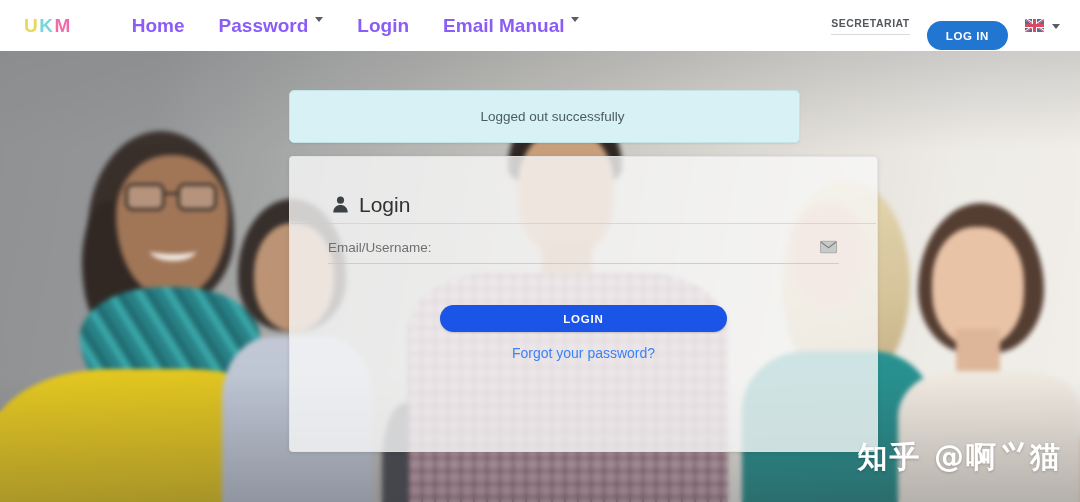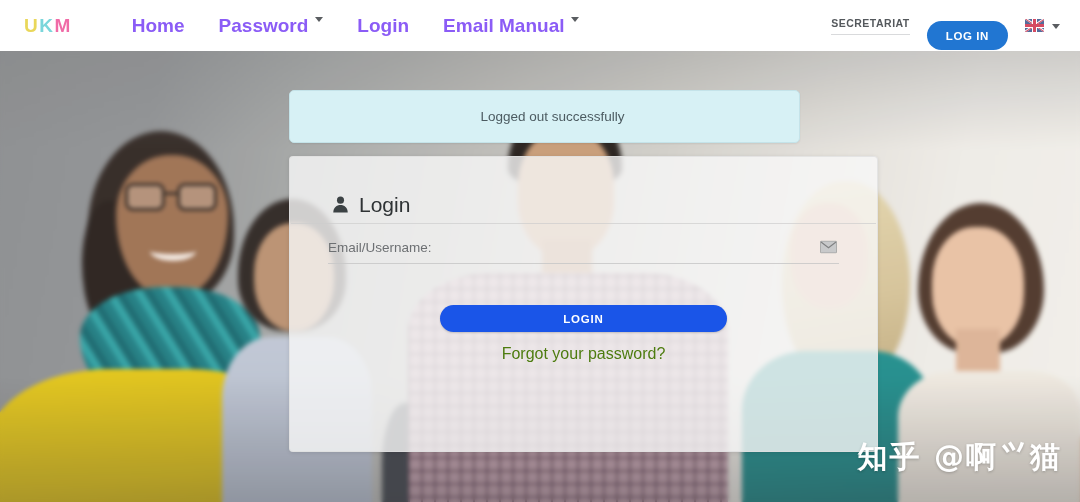--- a/index.html
+++ b/index.html
@@ -456,22 +456,22 @@
     letter-spacing: .8px;
     cursor: pointer;
     font-family: "Liberation Sans", sans-serif;
     box-shadow: 0 1px 2px rgba(0,0,0,.18);
   }
 
   .forgot {
     display: block;
     text-align: center;
     margin-top: 13px;
-    font-size: 16px;
-    color: #4d7c0f;
+    font-size: 14px;
+    color: #3b82f6;
     text-decoration: none;
     cursor: pointer;
   }
 
   
   .watermark {
     position: absolute;
     right: 18px; bottom: 24px;
     font-size: 30px;
     font-weight: bold;

